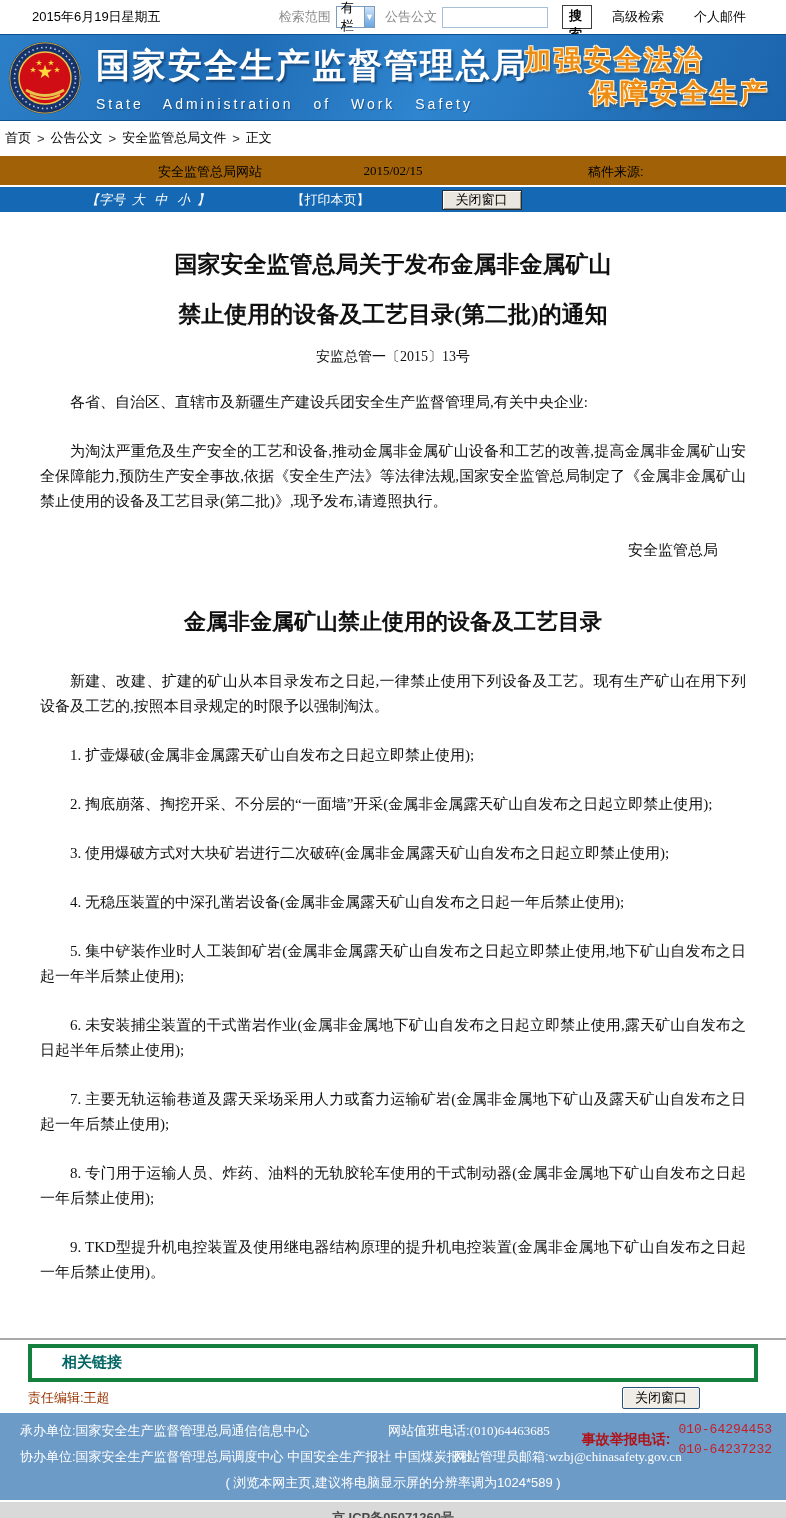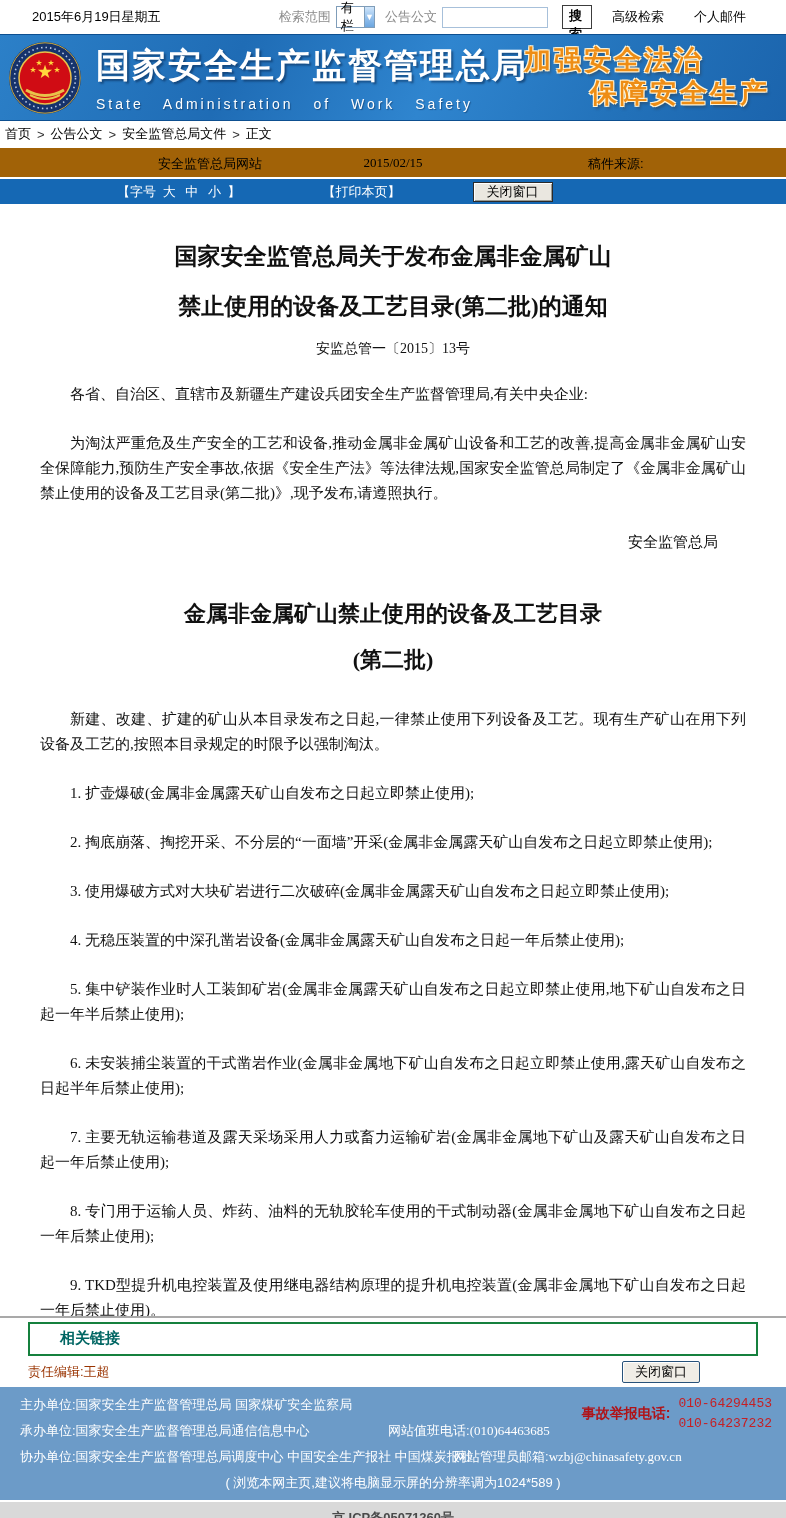--- a/index.html
+++ b/index.html
@@ -32,51 +32,51 @@
   .title-cn{ font-size:34px; font-weight:bold; letter-spacing:2px; white-space:nowrap;
              text-shadow:2px 2px 2px rgba(10,40,80,.55); }
   .title-en{ font-size:14px; letter-spacing:3px; word-spacing:13px; margin-top:7px; white-space:nowrap;
              text-shadow:1px 1px 1px rgba(10,40,80,.5); }
   .slogan{ position:absolute; right:16px; top:9px; font-size:27px; font-weight:bold; color:#ee8d15;
            text-shadow:-1px -1px 0 #fff3d4, 1px -1px 0 #fff3d4, -1px 1px 0 #fff3d4, 1px 1px 0 #fff3d4, 2px 3px 3px rgba(60,30,0,.35);
            letter-spacing:3px; line-height:33px; }
   .slogan .l2{ margin-left:66px; }
 
   
-  .breadcrumb{ height:26px; display:flex; align-items:center; font-size:13px; padding-left:5px; color:#000; }
+  .breadcrumb{ height:34px; display:flex; align-items:center; font-size:13px; padding-left:5px; color:#000; }
   .crumb{ cursor:pointer; }
   .crumb-sep{ margin:0 6px; color:#333; }
   .metabar{ height:29px; background:#a16207; position:relative; font-size:13px; color:#000; margin-top:1px; }
   .metabar span{ position:absolute; top:7px; white-space:nowrap; }
   .m-site{ left:158px; }
   .m-date{ left:50%; transform:translateX(-50%); font-family:"Liberation Serif", serif; }
   .m-src{ left:588px; }
   .toolbar{ height:25px; background:#1568b4; margin-top:2px; display:flex; align-items:center;
             color:#fff; font-size:13px; }
-  .t-font{ margin-left:117px; white-space:nowrap; }
+  .t-font{ margin-left:86px; white-space:nowrap;font-style:italic; }
   .t-size{ margin:0 3px; cursor:pointer; }
   .t-print{ margin-left:82px; cursor:pointer; white-space:nowrap; }
   .t-close{ margin-left:72px; width:80px; height:20px; background:#eae7e0; color:#000; font-size:13px;
             border:1px solid #2a2a2a; box-shadow:inset 1px 1px 0 #fff, inset -1px -1px 0 #989890;
             display:flex; align-items:center; justify-content:center; cursor:pointer; }
 
   
   .content{ padding:28px 40px 0; font-family:"Liberation Serif", serif; font-size:15px; color:#101010; }
   .a-title{ text-align:center; font-size:23px; font-weight:bold; line-height:50px; }
   .doc-number{ text-align:center; font-size:14px; margin-top:8px; }
   .content p{ line-height:25px; margin:24px 0; text-align:justify; }
   .indent{ text-indent:2em; }
   .signer{ text-align:right; padding-right:28px; margin-top:14px; line-height:25px; }
   .sign-date{ text-align:right; padding-right:4px; margin-top:22px; line-height:25px; }
   .catalog-title{ text-align:center; font-size:22px; font-weight:bold; line-height:46px; margin-top:36px; }
 
   
   .bottom{ position:absolute; left:0; right:0; bottom:0; background:#fff; }
   .bottom-sep{ border-top:2px solid #a9a9a9; }
-  .related-box{ margin:4px 28px 0; border:2px solid #15803d; padding:5px 0 6px 30px; }
+  .related-box{ margin:4px 28px 0; border:4px solid #15803d; padding:5px 0 6px 30px; }
   .related-title{ color:#006663; font-weight:bold; font-size:15px; }
   .editor-row{ height:31px; display:flex; align-items:center; justify-content:space-between; padding:0 86px 0 28px; }
   .editor{ color:#993300; font-size:13px; }
   .close-btn2{ width:78px; height:22px; background:#f0ede6; border:1px solid #28527a; border-radius:2px;
                font-size:13px; color:#000; box-shadow:inset 1px 1px 0 #fff; cursor:pointer; }
   .footer{ background:#6c9bc8; color:#fff; font-size:13px; position:relative; padding:9px 0 2px 20px; }
   .f-row{ margin-bottom:8px; display:flex; white-space:nowrap; }
   .f-left2{ width:368px; }
   .f-left3{ width:434px; }
   .mono{ font-family:Liberation Serif, serif; }
@@ -165,21 +165,20 @@
     <div class="a-title">国家安全监管总局关于发布金属非金属矿山</div>
     <div class="a-title">禁止使用的设备及工艺目录(第二批)的通知</div>
     <div class="doc-number">安监总管一〔2015〕13号</div>
 
     <p class="indent">各省、自治区、直辖市及新疆生产建设兵团安全生产监督管理局,有关中央企业:</p>
     <p class="indent">为淘汰严重危及生产安全的工艺和设备,推动金属非金属矿山设备和工艺的改善,提高金属非金属矿山安全保障能力,预防生产安全事故,依据《安全生产法》等法律法规,国家安全监管总局制定了《金属非金属矿山禁止使用的设备及工艺目录(第二批)》,现予发布,请遵照执行。</p>
 
     <div class="signer">安全监管总局</div>
 
     <div class="catalog-title">金属非金属矿山禁止使用的设备及工艺目录</div>
-    <div class="catalog-title" style="margin-top:0;">(第二批)</div>
 
     <p class="indent">新建、改建、扩建的矿山从本目录发布之日起,一律禁止使用下列设备及工艺。现有生产矿山在用下列设备及工艺的,按照本目录规定的时限予以强制淘汰。</p>
 
     <p class="indent">1. 扩壶爆破(金属非金属露天矿山自发布之日起立即禁止使用);</p>
     <p class="indent">2. 掏底崩落、掏挖开采、不分层的“一面墙”开采(金属非金属露天矿山自发布之日起立即禁止使用);</p>
     <p class="indent">3. 使用爆破方式对大块矿岩进行二次破碎(金属非金属露天矿山自发布之日起立即禁止使用);</p>
     <p class="indent">4. 无稳压装置的中深孔凿岩设备(金属非金属露天矿山自发布之日起一年后禁止使用);</p>
     <p class="indent">5. 集中铲装作业时人工装卸矿岩(金属非金属露天矿山自发布之日起立即禁止使用,地下矿山自发布之日起一年半后禁止使用);</p>
     <p class="indent">6. 未安装捕尘装置的干式凿岩作业(金属非金属地下矿山自发布之日起立即禁止使用,露天矿山自发布之日起半年后禁止使用);</p>
     <p class="indent">7. 主要无轨运输巷道及露天采场采用人力或畜力运输矿岩(金属非金属地下矿山及露天矿山自发布之日起一年后禁止使用);</p>
@@ -193,23 +192,20 @@
     <div class="related-box">
       <span class="related-title">相关链接</span>
     </div>
 
     <div class="editor-row">
       <span class="editor">责任编辑:王超</span>
       <button class="close-btn2">关闭窗口</button>
     </div>
 
     <div class="footer">
-      <div class="f-row">
-        <span>主办单位:国家安全生产监督管理总局 国家煤矿安全监察局</span>
-      </div>
       <div class="f-row">
         <span class="f-left2">承办单位:国家安全生产监督管理总局通信信息中心</span>
         <span>
           <span>网站值班电话:</span><span class="mono">(010)64463685</span>
         </span>
       </div>
       <div class="f-row">
         <span class="f-left3">协办单位:国家安全生产监督管理总局调度中心 中国安全生产报社 中国煤炭报社</span>
         <span>
           <span>网站管理员邮箱:</span><a class="email-link mono">wzbj@chinasafety.gov.cn</a>

